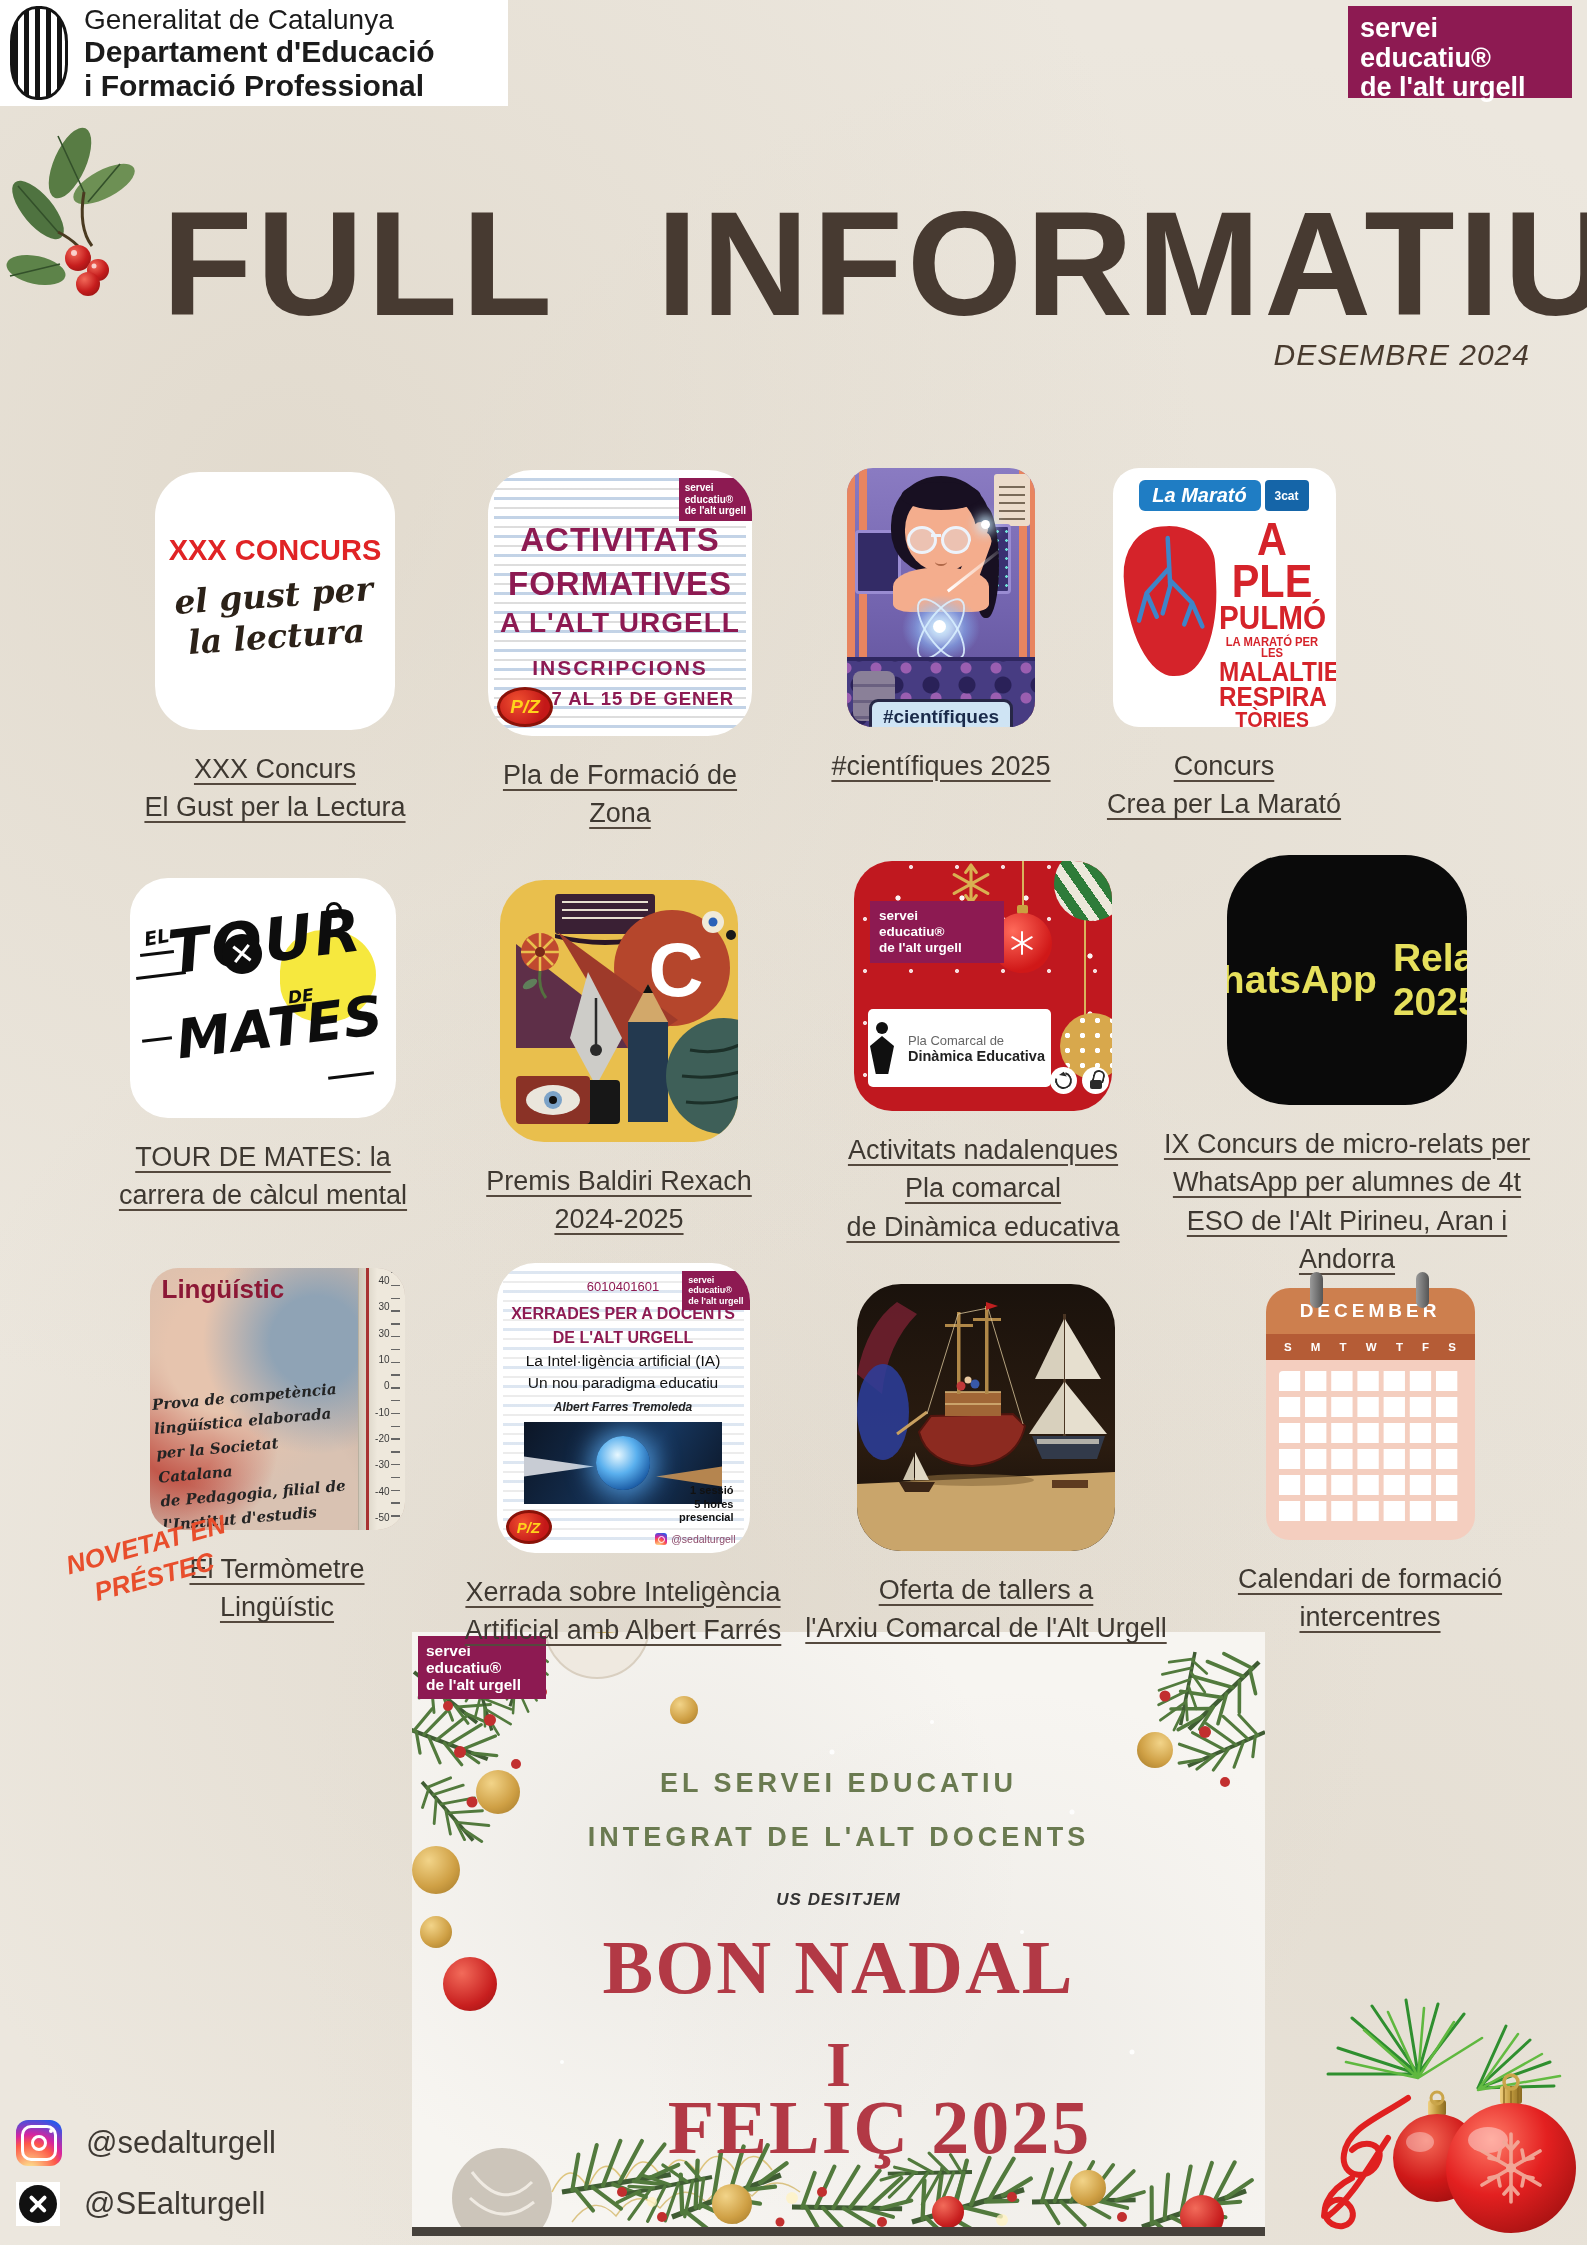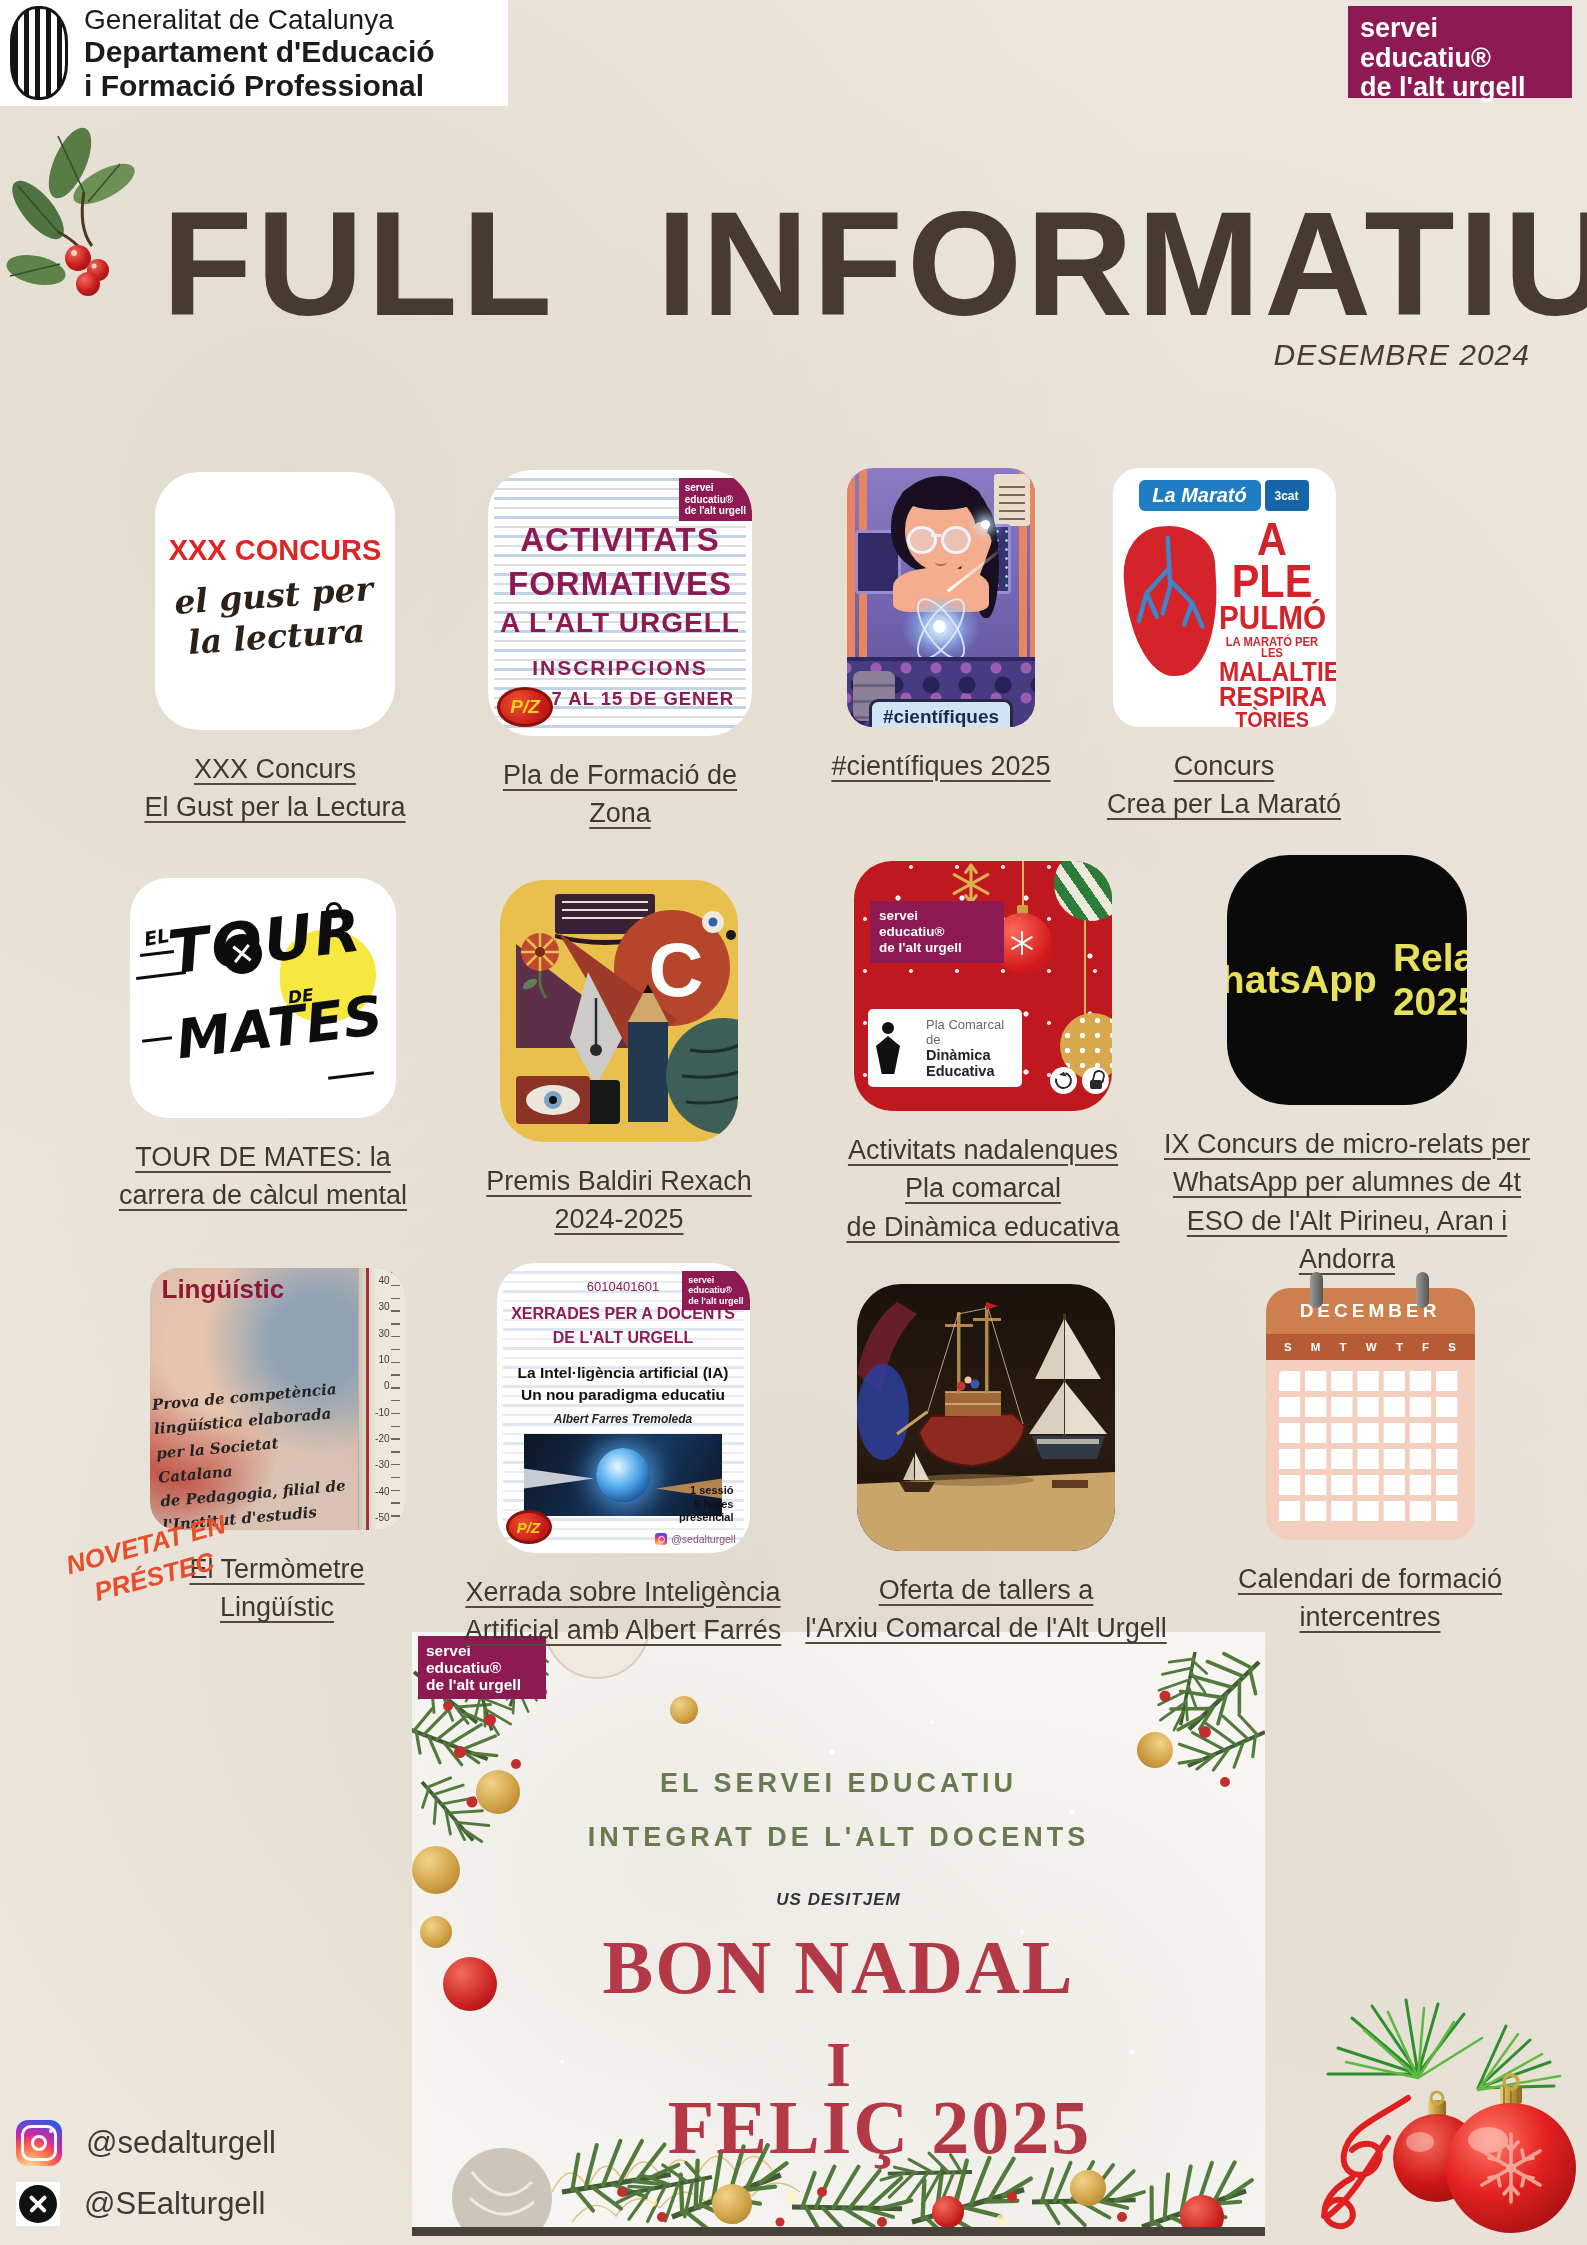--- a/index.html
+++ b/index.html
@@ -115,21 +115,21 @@
   .t7{width:258px;height:250px;border-radius:38px;background-color:#c0181f;
     background-image:radial-gradient(circle,rgba(255,255,255,.95) 2.2px,transparent 3px),radial-gradient(circle,rgba(255,255,255,.85) 1.6px,transparent 2.4px);
     background-size:64px 58px,46px 52px;background-position:12px 8px,34px 32px;}
   .c7badge{left:16px;top:40px;width:116px;font-size:13.5px;line-height:1.18;padding:7px 9px;}
   .c7s1{left:168px;top:0;width:2px;height:54px;background:#d9b35c;}
   .c7s2{left:230px;top:0;width:2px;height:156px;background:#d9b35c;}
   .c7ball{left:138px;top:52px;width:60px;height:60px;border-radius:50%;background:radial-gradient(circle at 35% 30%,#ff6a5a,#d01818 70%);display:flex;align-items:center;justify-content:center;}
   .c7cap{left:163px;top:44px;width:11px;height:9px;background:#caa040;border-radius:2px;}
   .c7gball{right:-16px;top:-14px;width:74px;height:74px;border-radius:50%;background:repeating-linear-gradient(55deg,#2e7c39 0 10px,#ece8da 10px 19px);}
   .c7dball{right:-14px;bottom:32px;width:66px;height:66px;border-radius:50%;background-color:#d8a84c;background-image:radial-gradient(#fff 2.5px,transparent 3px);background-size:15px 15px;}
-  .c7box{left:14px;top:148px;width:154px;height:78px;background:#fff;border-radius:5px;display:flex;align-items:center;gap:24px;padding:6px;box-sizing:border-box;}
+  .c7box{left:14px;top:148px;width:183px;height:78px;background:#fff;border-radius:5px;display:flex;align-items:center;gap:12px;box-sizing:border-box;}
   .person{width:28px;height:56px;position:relative;flex:0 0 auto;}
   .person::before{content:"";position:absolute;left:8px;top:2px;width:12px;height:12px;background:#101010;border-radius:50%;}
   .person::after{content:"";position:absolute;left:2px;top:16px;width:24px;height:38px;background:#101010;clip-path:polygon(50% 0,100% 26%,76% 100%,24% 100%,0 26%);}
   .c7t .l1{font-size:13px;color:#666;} .c7t .l2{font-size:14.5px;color:#222;font-weight:bold;}
   .c7ic{width:27px;height:27px;background:#fff;border-radius:50%;display:flex;align-items:center;justify-content:center;}
   .ref{width:13px;height:13px;border:2px solid #2a2a2a;border-radius:50%;border-top-color:transparent;transform:rotate(-30deg);position:relative;}
   .ref::after{content:"";position:absolute;top:-5px;right:-2px;border:4px solid transparent;border-bottom-color:#2a2a2a;transform:rotate(40deg);}
   .lk{width:12px;height:9px;background:#2a2a2a;border-radius:2px;position:relative;margin-top:8px;}
   .lk::before{content:"";position:absolute;width:8px;height:10px;border:2px solid #2a2a2a;border-bottom:none;border-radius:6px 6px 0 0;top:-10px;left:3px;transform:rotate(14deg);}
 
@@ -154,21 +154,21 @@
     background:repeating-linear-gradient(180deg,#666 0 1.5px,transparent 1.5px 12.8px);}
   .rnums{position:absolute;right:15px;top:0;height:100%;display:flex;flex-direction:column;justify-content:space-between;padding:7px 0;box-sizing:border-box;text-align:right;}
   .rnums span{font-size:10px;color:#3a3a3a;}
   .novetat{left:30px;top:1528px;width:240px;text-align:center;transform:rotate(-15deg);
     color:#e84e2c;font-weight:bold;font-style:italic;font-size:26px;line-height:1.25;z-index:3;}
 
   
   .t10{width:253px;height:290px;background:#fff;border-radius:38px;text-align:center;}
   .t10 .code{position:relative;margin-top:16px;font-size:13px;color:#8d1a52;}
   .t10 .ph{position:relative;margin-top:8px;font-size:16px;line-height:1.5;font-weight:bold;color:#8d1a52;}
-  .t10 .pt{position:relative;margin-top:12px;font-size:15.5px;line-height:1.4;font-weight:bold;color:#111;}
+  .t10 .pt{position:relative;font-size:15.5px;line-height:1.4;font-weight:normal;color:#111;}
   .t10 .auth{position:relative;margin-top:7px;font-size:12px;font-weight:bold;font-style:italic;color:#222;}
   .iaimg{position:relative;margin:8px auto 0;width:198px;height:82px;background:linear-gradient(120deg,#0c1626,#16365e 60%,#0c1626);overflow:hidden;}
   .globe{position:absolute;left:72px;top:14px;width:54px;height:54px;border-radius:50%;
     background:radial-gradient(circle at 40% 35%,#e8f8ff,#5ab0ee 40%,#1c5da6 75%,#0c2c52);box-shadow:0 0 24px 6px rgba(90,170,240,.8);}
   .handl{position:absolute;left:0;top:22px;width:70px;height:40px;background:#c8ccd4;clip-path:polygon(0 30%,100% 55%,0 80%);}
   .handr{position:absolute;right:0;top:30px;width:66px;height:40px;background:#b5854f;clip-path:polygon(100% 35%,0 60%,100% 85%);}
   .t10 .det{position:absolute;right:16px;bottom:28px;font-size:11px;line-height:1.25;font-weight:bold;color:#111;text-align:right;}
   .t10 .ighandle{position:absolute;right:14px;bottom:8px;font-size:10.5px;color:#8d4a6a;display:flex;align-items:center;gap:4px;}
   .igmini{width:12px;height:12px;border-radius:3px;background:radial-gradient(circle at 30% 110%,#fdf497 0%,#fd5949 45%,#d6249f 60%,#285AEB 90%);position:relative;}
   .igmini::before{content:"";position:absolute;inset:2.5px;border:1.5px solid #fff;border-radius:50%;}

